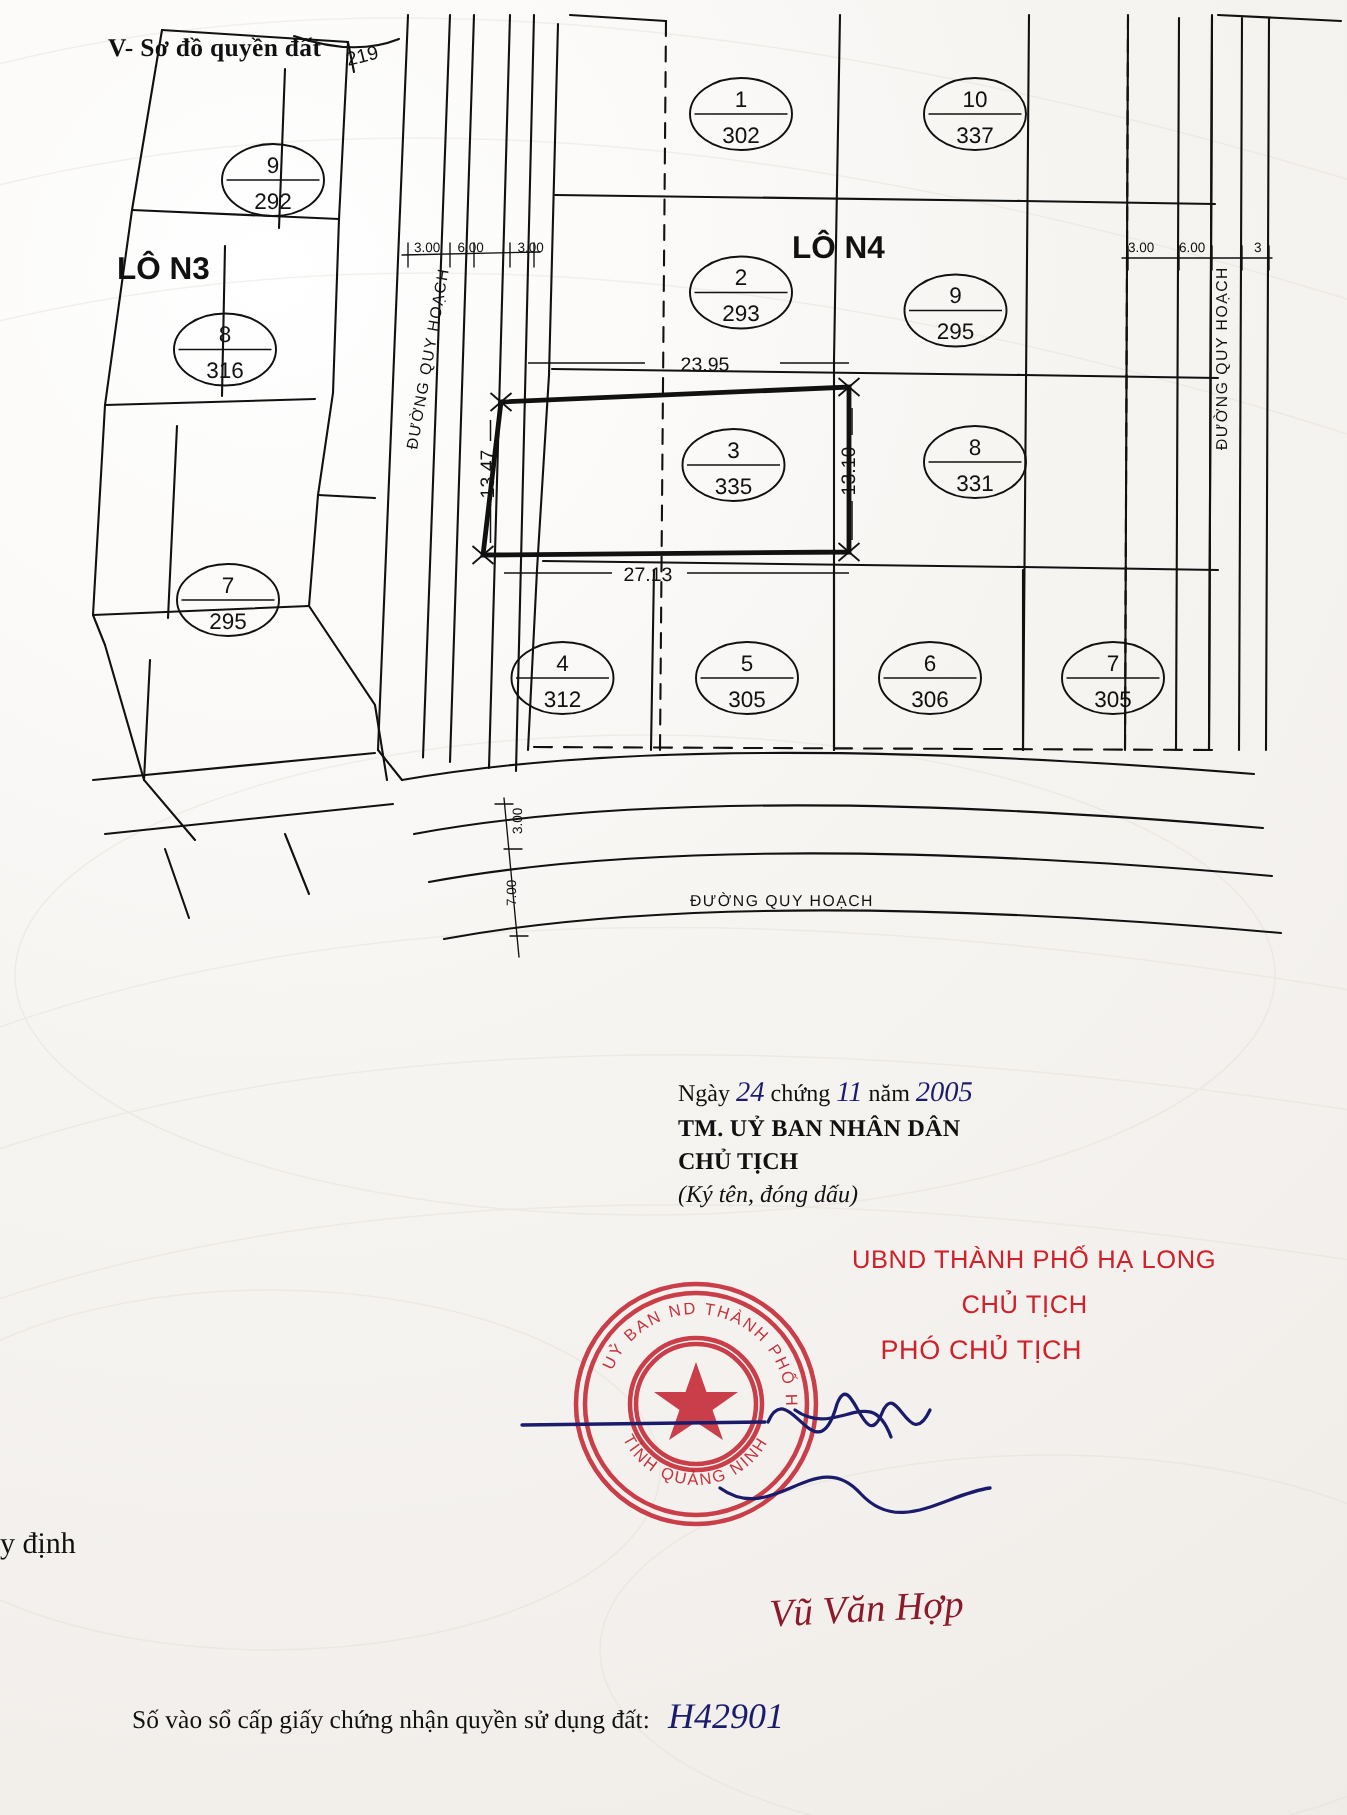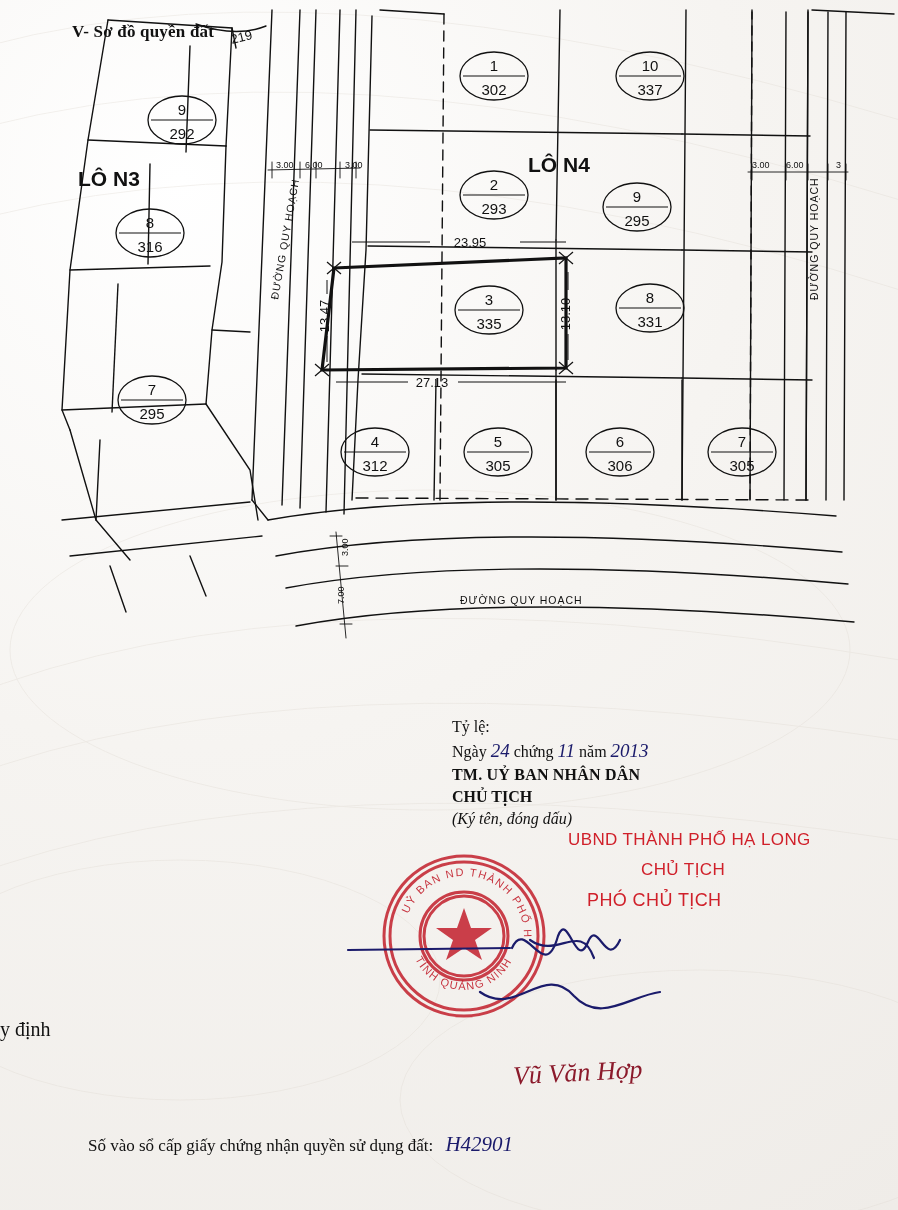--- a/index.html
+++ b/index.html
@@ -87,21 +87,21 @@
     color:#8b1a2b;
     font-family:"Liberation Serif", serif;
     font-style:italic;font-size:26px;
     transform:rotate(-3deg);
   }
   .footer{
     position:absolute;left:88px;top:1132px;
     font-size:17px;font-family:"Liberation Serif",serif;
   }
   .footer .code{
-    font-style:italic;color:#1b1b6b;font-size:21px;margin-left:8px;text-align:center;
+    font-style:italic;color:#1b1b6b;font-size:24px;margin-left:8px;text-align:center;
   }
   .left-note{
     position:absolute;left:0px;top:1018px;
     font-size:20px;font-family:"Liberation Serif",serif;
   }
   .scribble{position:absolute;pointer-events:none;}
 </style>
 </head>
 <body>
 
@@ -333,28 +333,27 @@
         <ellipse cx="742" cy="452" rx="34" ry="24" fill="none" stroke="#111" stroke-width="1.3"></ellipse>
         <line x1="711" y1="452" x2="773" y2="452" stroke="#111" stroke-width="1.1"></line>
         <text class="lot-label" x="742" y="447">7</text>
         <text class="lot-label" x="742" y="471">305</text>
       </g>
     </g>
   </svg>
   </div>
 
   <div class="sig">
-    <div class="row scale-row">Tỷ lệ:</div>
     <div class="row date-row">
       <span>Ngày</span>
       <span class="hand">24</span>
       <span>chứng</span>
       <span class="hand">11</span>
       <span>năm</span>
-      <span class="hand">2013</span>
+      <span class="hand">2005</span>
     </div>
     <div class="row tm-row">TM. UỶ BAN NHÂN DÂN</div>
     <div class="row ct-row">CHỦ TỊCH</div>
     <div class="row ky-row">(Ký tên, đóng dấu)</div>
   </div>
 
   <div class="stamp-text" id="stampLine1">UBND THÀNH PHỐ HẠ LONG</div>
   <div class="stamp-text" id="stampLine2">CHỦ TỊCH</div>
   <div class="stamp-text" id="stampLine3">PHÓ CHỦ TỊCH</div>
 

